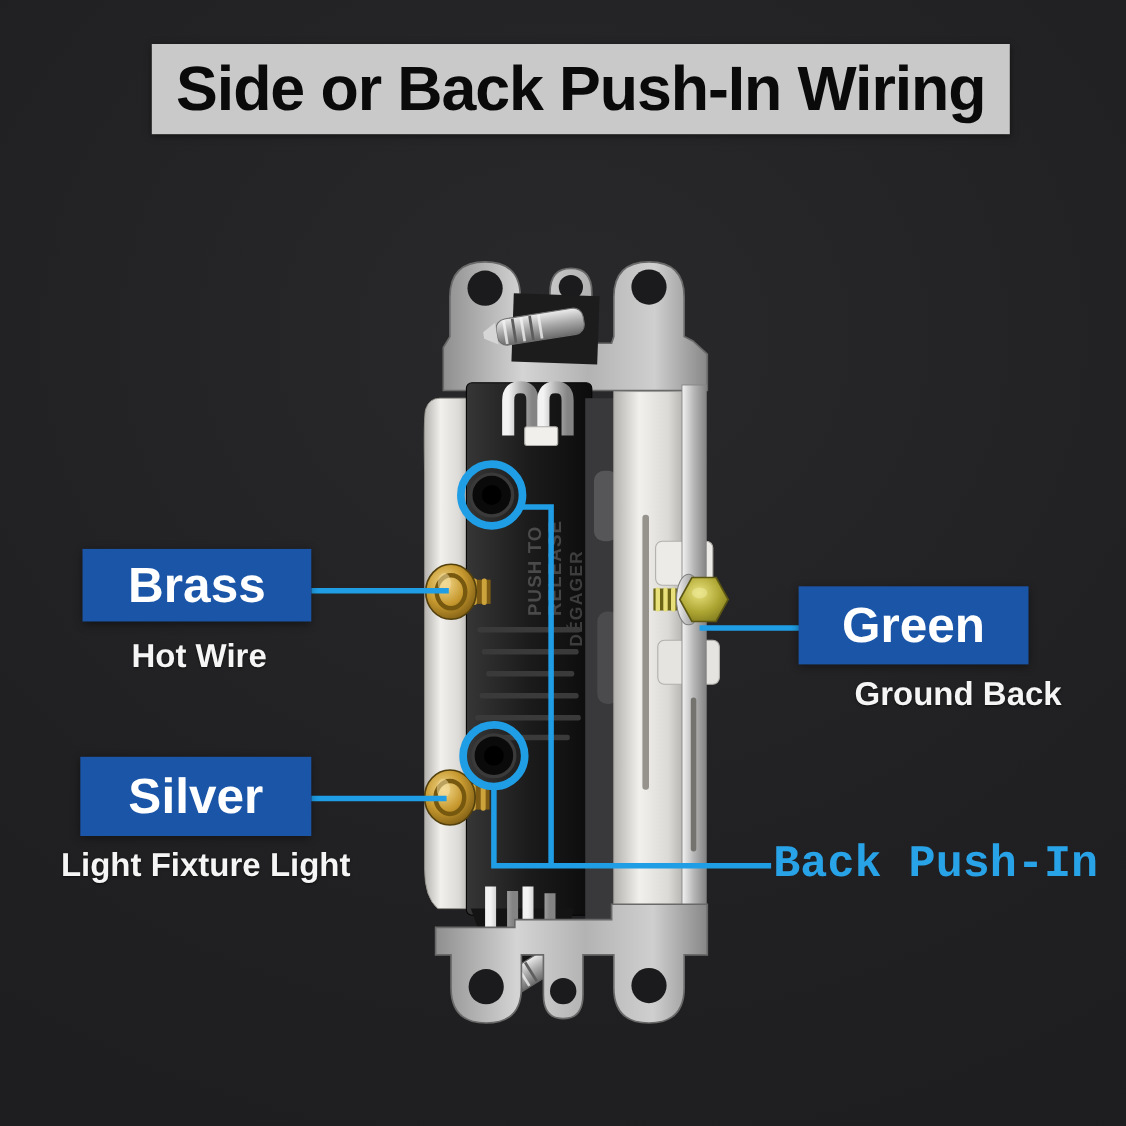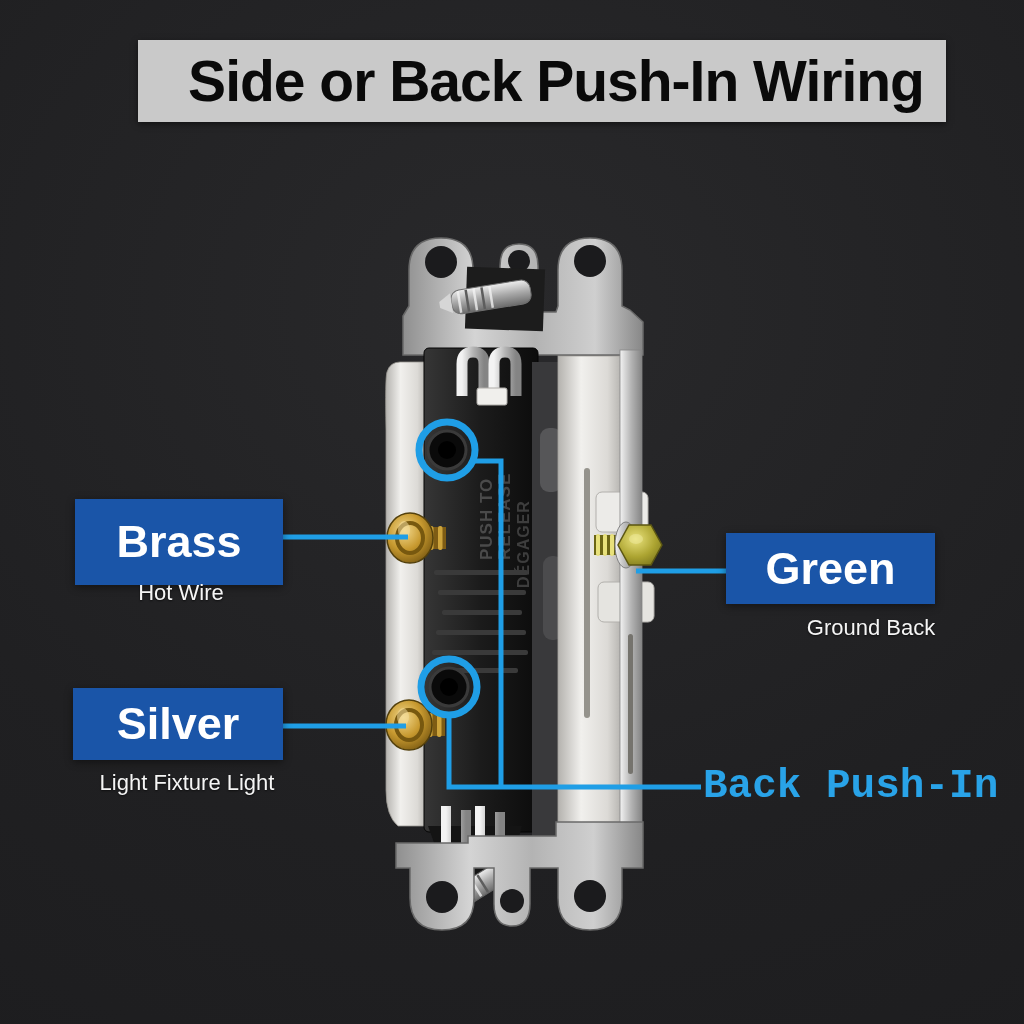--- a/index.html
+++ b/index.html
@@ -6,37 +6,36 @@
   #canvas{
     position:relative;width:1024px;height:1024px;overflow:hidden;
     background:radial-gradient(ellipse 140% 120% at 50% 30%, #29292b 0%, #202022 45%, var(--background,#1a1a1c) 100%);
     font-family:"Liberation Sans", sans-serif;
   }
   .banner{
     position:absolute;left:138px;top:40px;width:780px;height:82px;
     background:var(--banner-bg,#c9c9c9);
     display:flex;align-items:center;justify-content:center;
     box-shadow:0 2px 6px rgba(0,0,0,.5);
-    padding-left:28px;
   }
   .banner span{
     font-size:57px;font-weight:bold;color:var(--banner-text,#0a0a0a);
     letter-spacing:-1px;white-space:nowrap;
   }
   .callout-box{
     position:absolute;background:var(--callout-box-bg,#1a55a8);
     display:flex;align-items:center;justify-content:center;
     box-shadow:0 2px 8px rgba(0,0,0,.45);
   }
   .callout-box span{
     color:var(--callout-text,#fff);font-weight:bold;font-size:45px;white-space:nowrap;
   }
   .sublabel{
     position:absolute;transform:translateX(-50%);
-    color:var(--sublabel-text,#f5f5f5);font-weight:normal;font-size:22px;white-space:nowrap;
+    color:var(--sublabel-text,#f5f5f5);font-weight:bold;font-size:30px;white-space:nowrap;
     text-shadow:0 1px 2px rgba(0,0,0,.6);
   }
   .push-in-label{
     position:absolute;left:703px;top:763px;
     color:var(--back-push-in-text,#29a3e8);font-weight:bold;font-size:41px;white-space:nowrap;font-family:Liberation Mono, monospace;
   }
   svg{position:absolute;left:0;top:0;}
 </style>
 </head>
 <body>
@@ -203,21 +202,21 @@
     <circle cx="447" cy="450" r="28" fill="none" stroke-width="7" stroke="#1f9ee6"></circle>
     <circle cx="449" cy="687" r="28" fill="none" stroke-width="7" stroke="#1f9ee6"></circle>
     <polyline points="471,461 501,461 501,787" fill="none" stroke-width="5" stroke="#1f9ee6"></polyline>
     <polyline points="449,715 449,787 701,787" fill="none" stroke-width="5" stroke="#1f9ee6"></polyline>
   </svg>
 
   <div class="banner">
     <span>Side or Back Push-In Wiring</span>
   </div>
 
-  <div class="callout-box" style="left:75px;top:499px;width:208px;height:86px;text-align:right;">
+  <div class="callout-box" style="left:75px;top:499px;width:208px;height:66px;text-align:right;">
     <span>Brass</span>
   </div>
   <div class="sublabel" style="left:181px;top:580px;">Hot Wire</div>
 
   <div class="callout-box" style="left:73px;top:688px;width:210px;height:72px;text-align:right;">
     <span>Silver</span>
   </div>
   <div class="sublabel" style="left:187px;top:770px;">Light Fixture Light</div>
 
   <div class="callout-box" style="left:726px;top:533px;width:209px;height:71px;">

